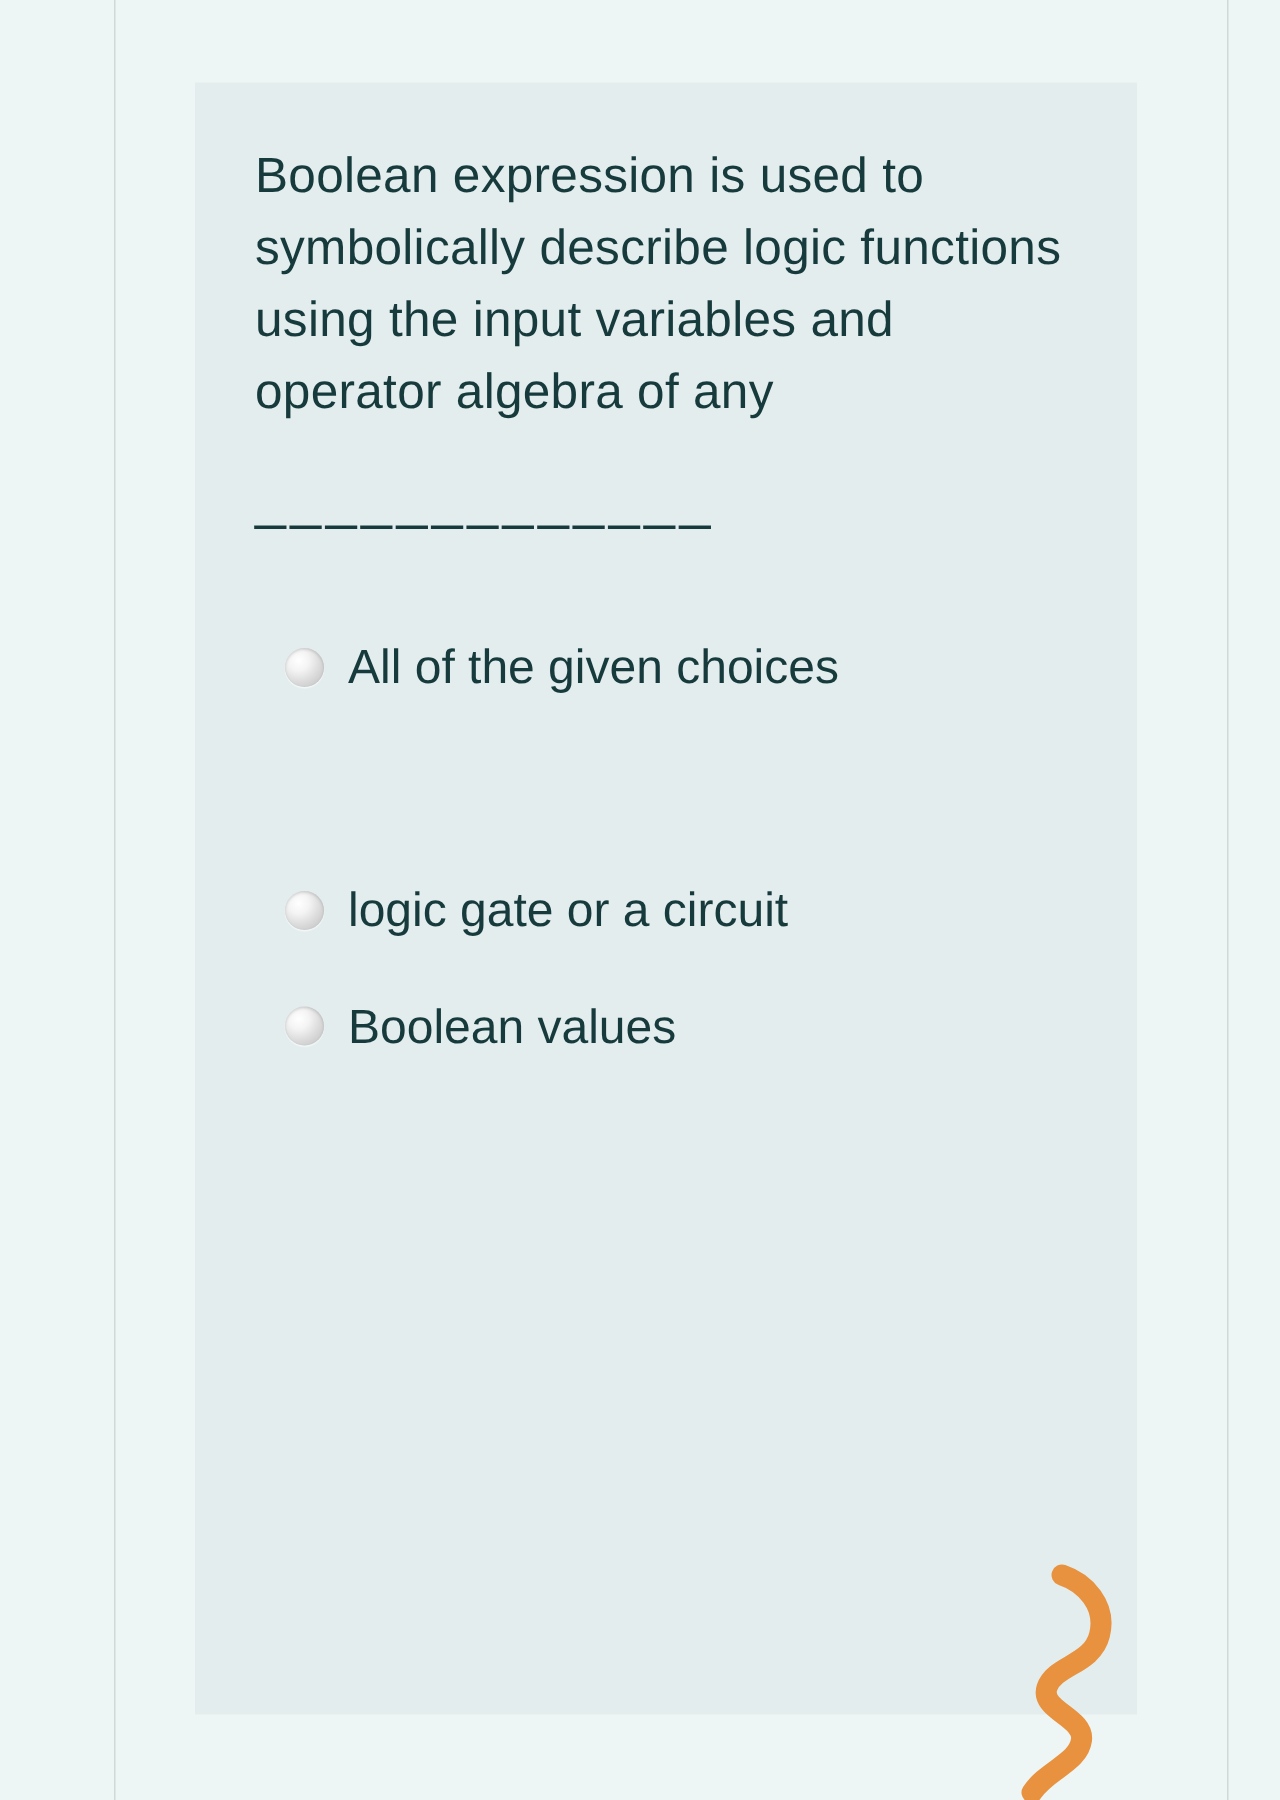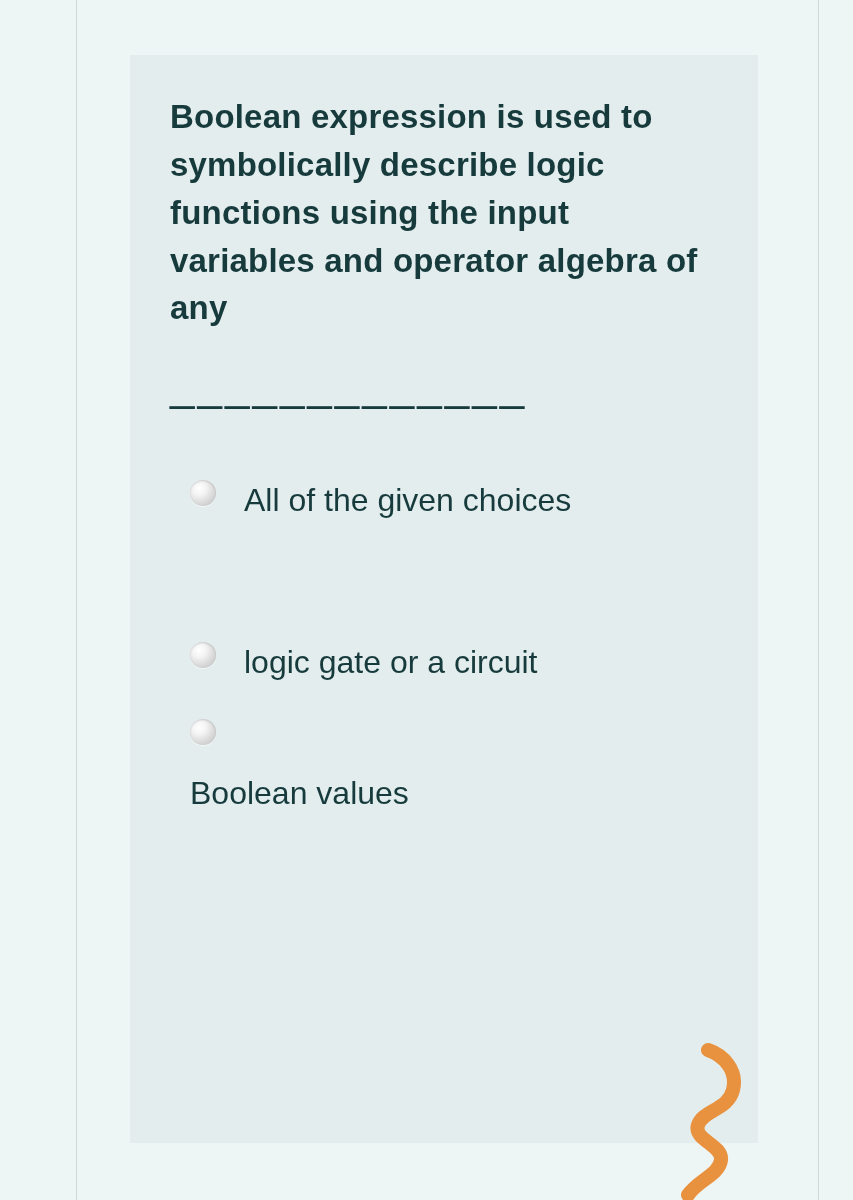--- a/index.html
+++ b/index.html
@@ -33,41 +33,42 @@
     top: 55px;
     width: 628px;
     height: 1088px;
     background: #e3edee;
     padding: 38px 40px 30px 40px;
   }
   .question-text {
     color: #173b3c;
     font-size: 33px;
     line-height: 1.45;
-    font-weight: 700;
+    font-weight: 400;
     letter-spacing: 0.2px;
   }
   .blank-line {
     margin-top: 28px;
     color: #173b3c;
-    font-size: 44px;
+    font-size: 37px;
     letter-spacing: 3px;
     font-weight: 400;
   }
   .options {
     margin-top: 70px;
   }
   .option-row {
     display: flex;
-    gap: 28px;
+    align-items: center;
+    gap: 16px;
     padding-left: 20px;
   }
   .option-row.gap-large { margin-bottom: 120px; }
   .option-row.gap-small { margin-bottom: 36px; }
-  .option-row.gap-med { margin-bottom: 51px; flex-direction: column; }
+  .option-row.gap-med { margin-bottom: 51px; }
   .radio {
     flex: 0 0 auto;
     width: 26px;
     height: 26px;
     border-radius: 50%;
     background: radial-gradient(circle at 35% 32%, #ffffff 0%, #f4f4f4 28%, #dedede 55%, #bcbcbc 100%);
     box-shadow: inset 0 1px 2px rgba(0,0,0,0.15), 0 1px 1px rgba(255,255,255,0.6);
     cursor: pointer;
   }
   .option-label {

